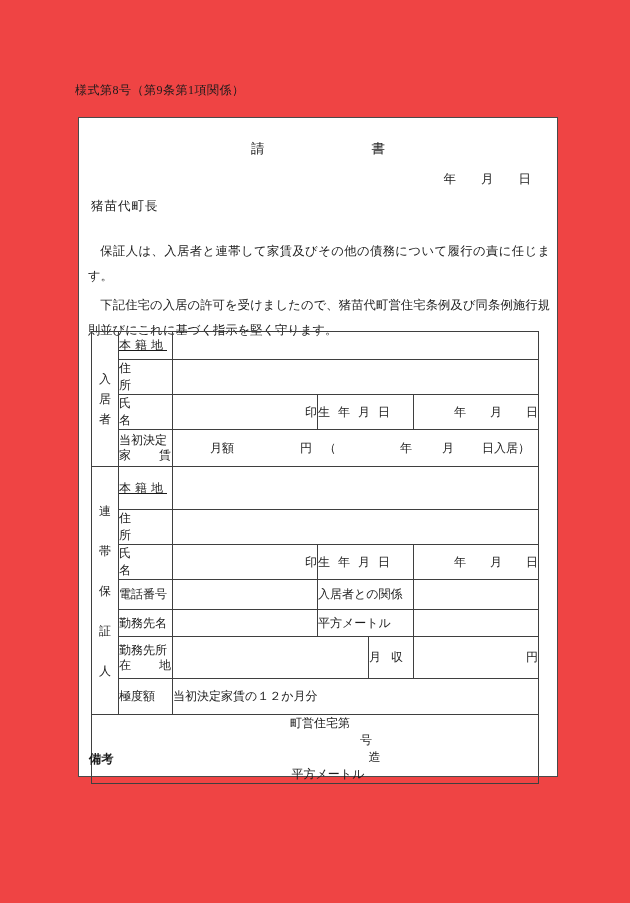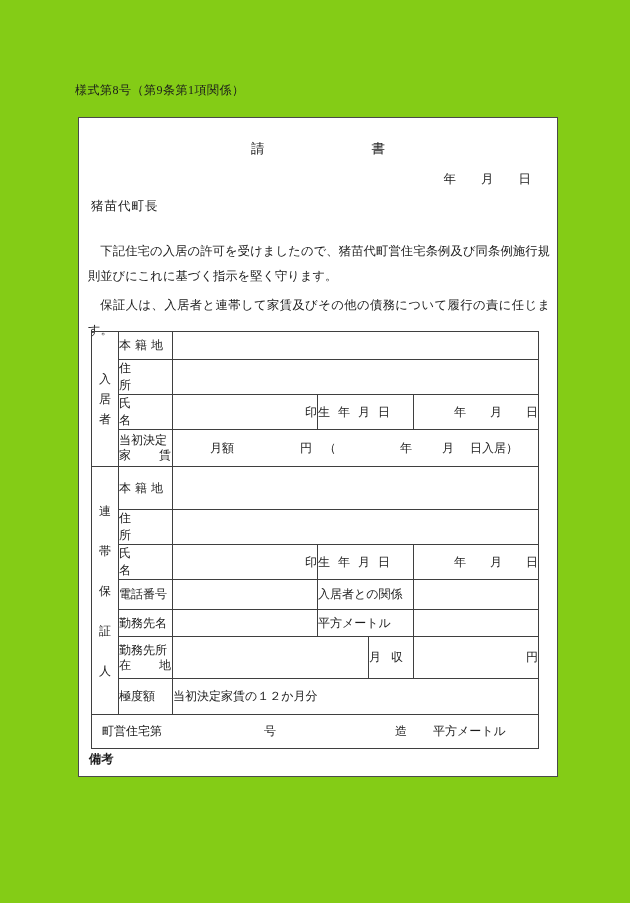--- a/index.html
+++ b/index.html
@@ -4,21 +4,21 @@
 <style>
   html,body{margin:0;padding:0;}
   body{
     width:630px;height:903px;
     background:#ffffff;
     font-family:"Liberation Serif","DejaVu Serif",serif;
     color:#1b1b1b;
     position:relative;
     -webkit-font-smoothing:antialiased;
   }
-  .page{position:absolute;inset:0;background:#84cc16;}
+  .page{position:absolute;inset:0;background:#ef4444;}
   .form-number{
     position:absolute;left:75px;top:82px;
     font-size:12px;letter-spacing:0.5px;
   }
   .doc-box{
     position:absolute;left:78px;top:117px;
     width:478px;height:658px;
     border:1px solid #4a4a4a;
     background:#ffffff;
   }
@@ -59,37 +59,37 @@
     text-align:center;
   }
   .vlabel{
     width:14px;margin:16px auto;
     word-break:break-all;line-break:anywhere;
     text-align:center;
   }
   .vlabel.resident-v{line-height:20px;}
   .vlabel.guarantor-v{line-height:40px;}
   td.lbl{padding-left:5px;}
-  .ls4{letter-spacing:4px;}
+  .ls4{letter-spacing:4px;text-decoration:underline;}
   .ls8{letter-spacing:8px;}
   .ls10{letter-spacing:10px;}
   .ls15{letter-spacing:15px;}
   .ls28{letter-spacing:28px;white-space:nowrap;}
   .two-line{line-height:15px;}
   td.seal-cell{text-align:right;padding-right:6px;}
   td.center{text-align:left;padding-left:0;}
   td.date-val{text-align:right;padding-right:5px;}
   td.yen-cell{text-align:right;padding-right:8px;}
   .rent-flex{display:flex;align-items:center;white-space:nowrap;}
   .rent-flex .s0{margin-left:37px;}
   .rent-flex .s1{margin-left:66px;}
   .rent-flex .s2{margin-left:64px;}
   .rent-flex .s3{margin-left:30px;}
-  .rent-flex .s4{margin-left:16px;}
-  .housing-flex{display:flex;align-items:center;white-space:nowrap;}
+  .rent-flex .s4{margin-left:28px;}
+  .housing-flex{display:flex;align-items:center;white-space:nowrap;flex-direction:column;}
   .housing-flex .h0{margin-left:10px;}
   .housing-flex .h1{margin-left:102px;}
   .housing-flex .h2{margin-left:119px;}
   .housing-flex .h3{margin-left:26px;}
 </style>
 </head>
 <body>
 
 <div class="page">
 
@@ -100,22 +100,22 @@
     <div class="doc-title">
       <span>請</span>
       <span>書</span>
     </div>
 
     <div class="date-line">年　　月　　日</div>
 
     <div class="addressee">猪苗代町長</div>
 
     <div class="body-text">
+      <p>保証人は、入居者と連帯して家賃及びその他の債務について履行の責に任じます。</p>
       <p>下記住宅の入居の許可を受けましたので、猪苗代町営住宅条例及び同条例施行規則並びにこれに基づく指示を堅く守ります。</p>
-      <p>保証人は、入居者と連帯して家賃及びその他の債務について履行の責に任じます。</p>
     </div>
 
     <table class="form-table">
       <colgroup>
         <col style="width:27px">
           <col style="width:54px">
           <col style="width:145px">
         <col style="width:51px">
           <col style="width:45px">
           <col style="width:125px">

